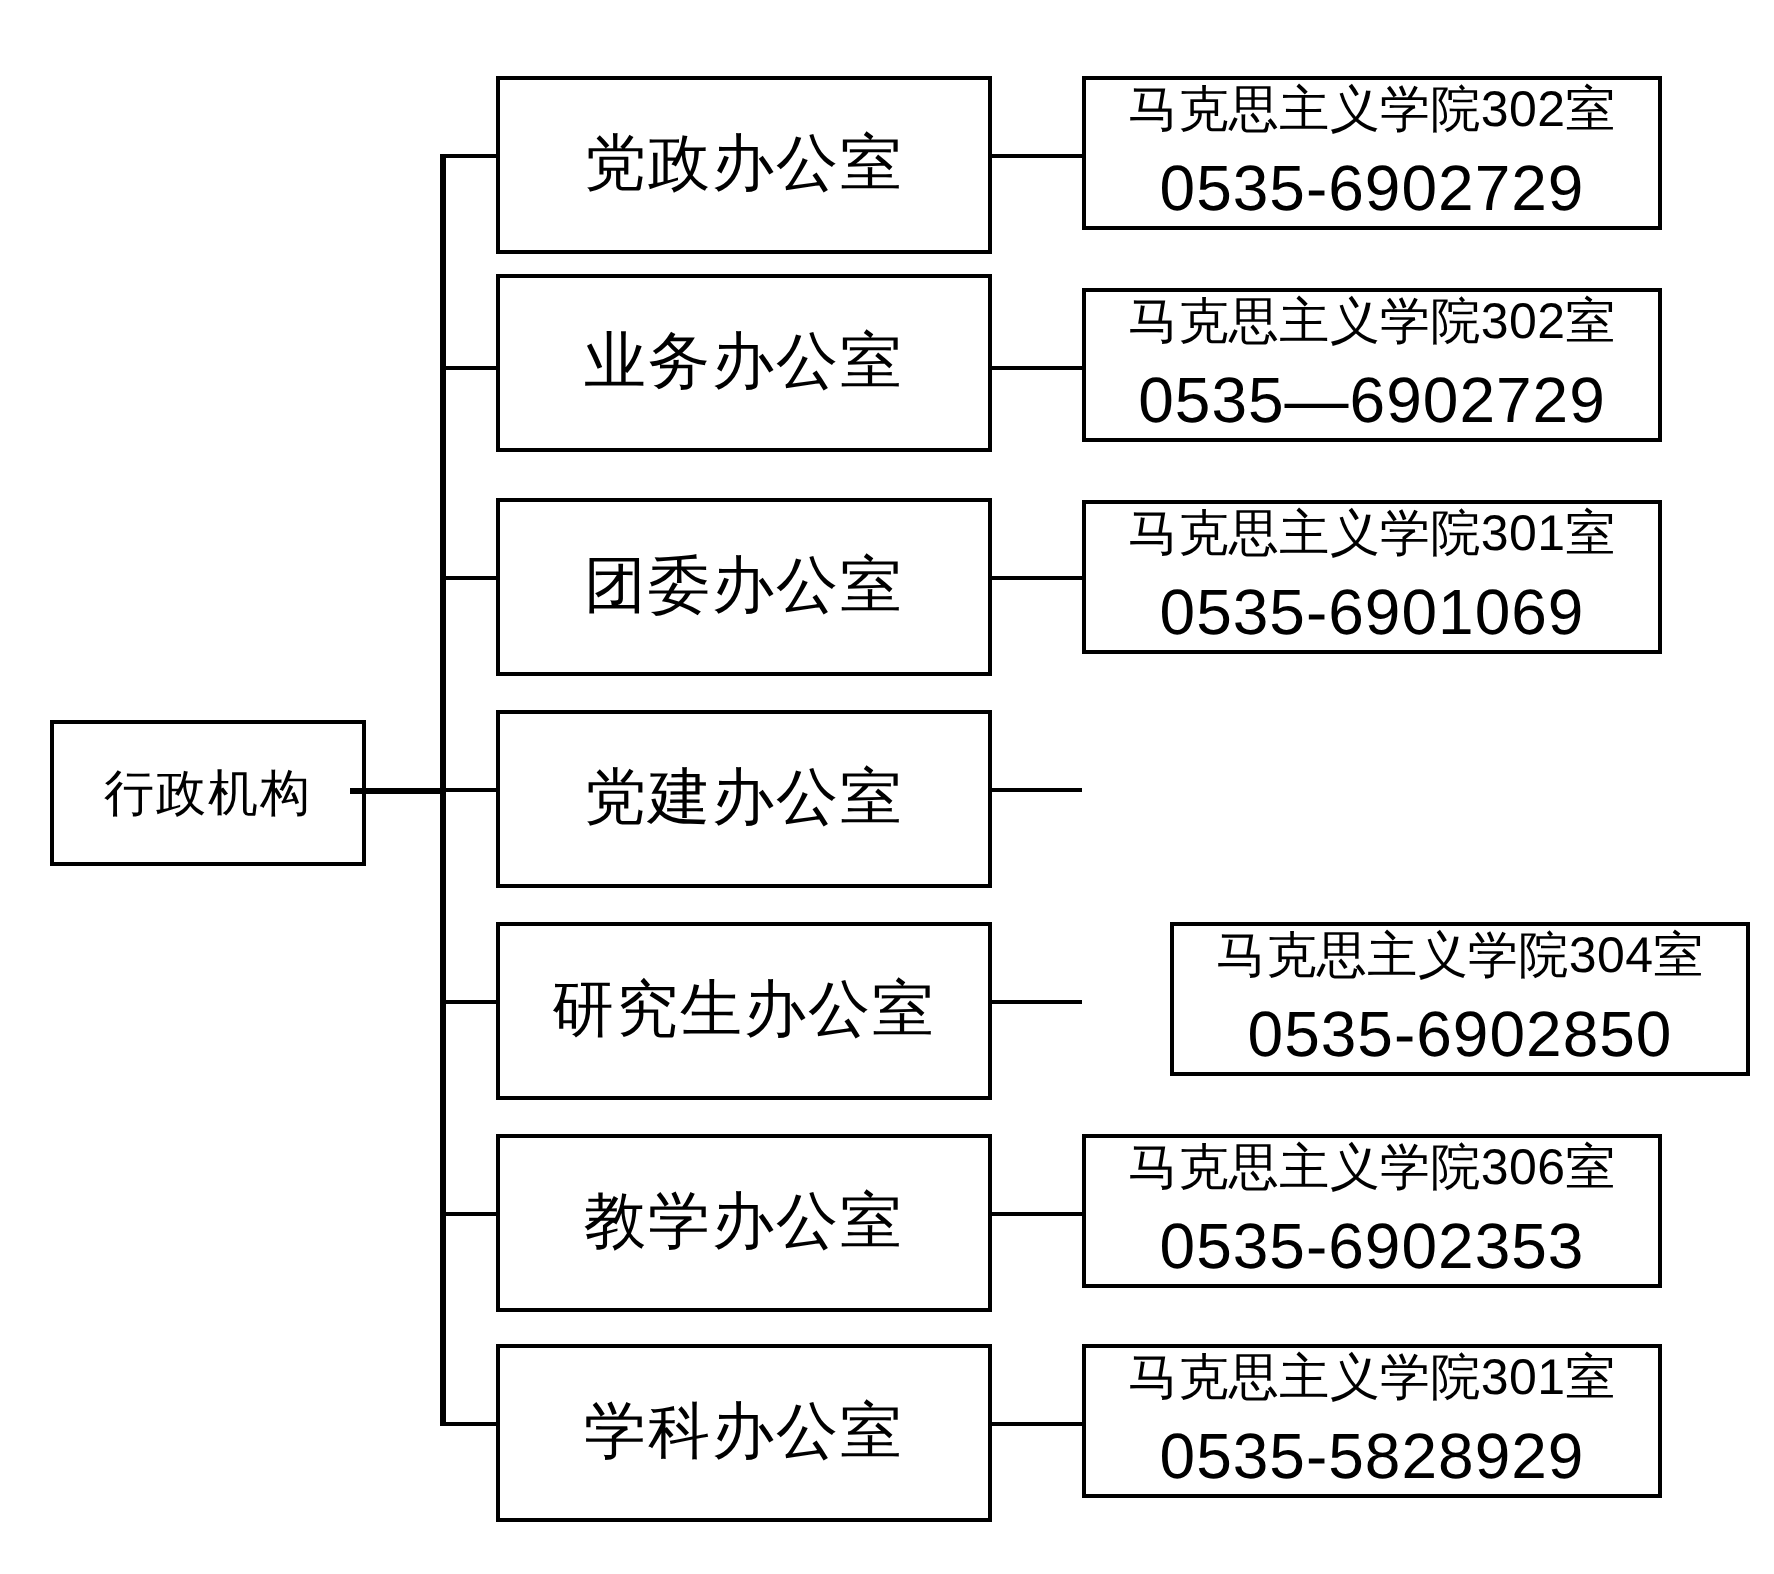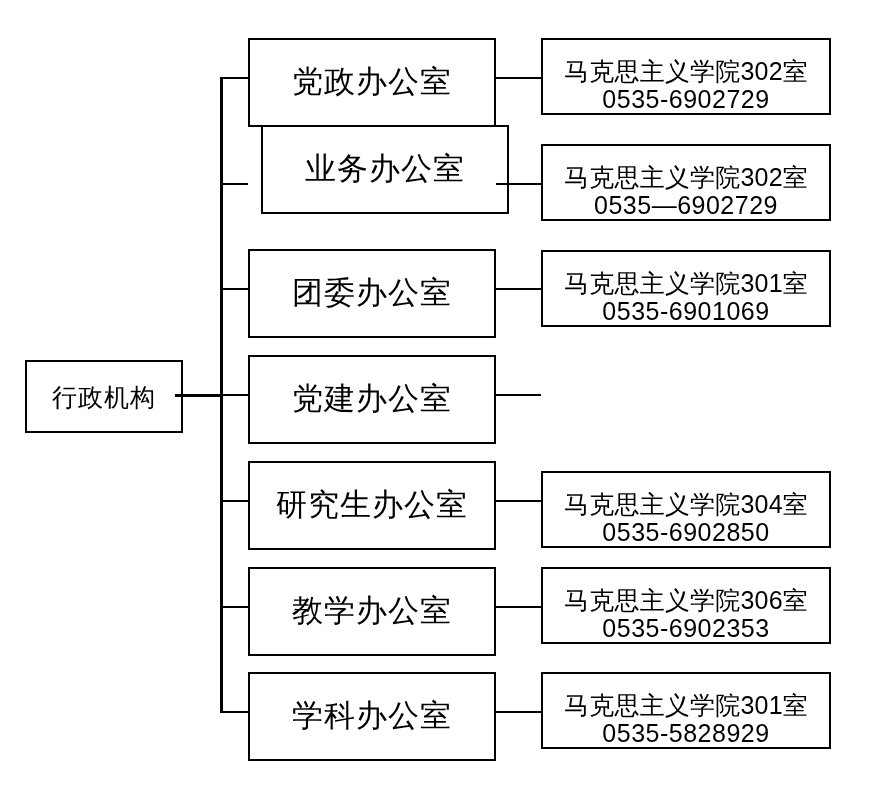--- a/index.html
+++ b/index.html
@@ -45,30 +45,30 @@
     height: 89px;
     font-size: 31px;
     letter-spacing: 1px;
   }
   .node-contact {
     left: 541px;
     width: 290px;
     height: 77px;
     font-size: 25px;
     flex-direction: column;
-    justify-content: flex-end;
+    justify-content: space-between;
     padding-top: 1px;
   }
   .contact-line {
     display: block;
     white-space: nowrap;
     letter-spacing: 0.2px;
   }
   .contact-line-room { font-size: 25px; }
-  .contact-line-phone { font-size: 25px; letter-spacing: 0.5px; }
+  .contact-line-phone { font-size: 32px; letter-spacing: 0.5px; }
 
   
   .conn {
     position: absolute;
     background: #000000;
   }
   .trunk-v {
     left: 220px;
     top: 78px;
     width: 3px;
@@ -108,21 +108,21 @@
   <div class="node node-unit" style="top:38px;">
     <span>党政办公室</span>
   </div>
   <div class="conn link-h" style="top:77px;"></div>
   <div class="node node-contact" style="top:38px;">
     <span class="contact-line contact-line-room">马克思主义学院302室</span>
     <span class="contact-line contact-line-phone">0535-6902729</span>
   </div>
 
   <div class="conn stub-h" style="top:183px;"></div>
-  <div class="node node-unit" style="top:125px;margin-left:13px;">
+  <div class="node node-unit" style="top:137px;">
     <span>业务办公室</span>
   </div>
   <div class="conn link-h" style="top:183px;"></div>
   <div class="node node-contact" style="top:144px;">
     <span class="contact-line contact-line-room">马克思主义学院302室</span>
     <span class="contact-line contact-line-phone">0535—6902729</span>
   </div>
 
   <div class="conn stub-h" style="top:288px;"></div>
   <div class="node node-unit" style="top:249px;">
@@ -138,21 +138,21 @@
   <div class="node node-unit" style="top:355px;">
     <span>党建办公室</span>
   </div>
   <div class="conn link-h" style="top:394px;"></div>
 
   <div class="conn stub-h" style="top:500px;"></div>
   <div class="node node-unit" style="top:461px;">
     <span>研究生办公室</span>
   </div>
   <div class="conn link-h" style="top:500px;"></div>
-  <div class="node node-contact" style="top:471px;">
+  <div class="node node-contact" style="top:461px;margin-left:44px;">
     <span class="contact-line contact-line-room">马克思主义学院304室</span>
     <span class="contact-line contact-line-phone">0535-6902850</span>
   </div>
 
   <div class="conn stub-h" style="top:606px;"></div>
   <div class="node node-unit" style="top:567px;">
     <span>教学办公室</span>
   </div>
   <div class="conn link-h" style="top:606px;"></div>
   <div class="node node-contact" style="top:567px;">

